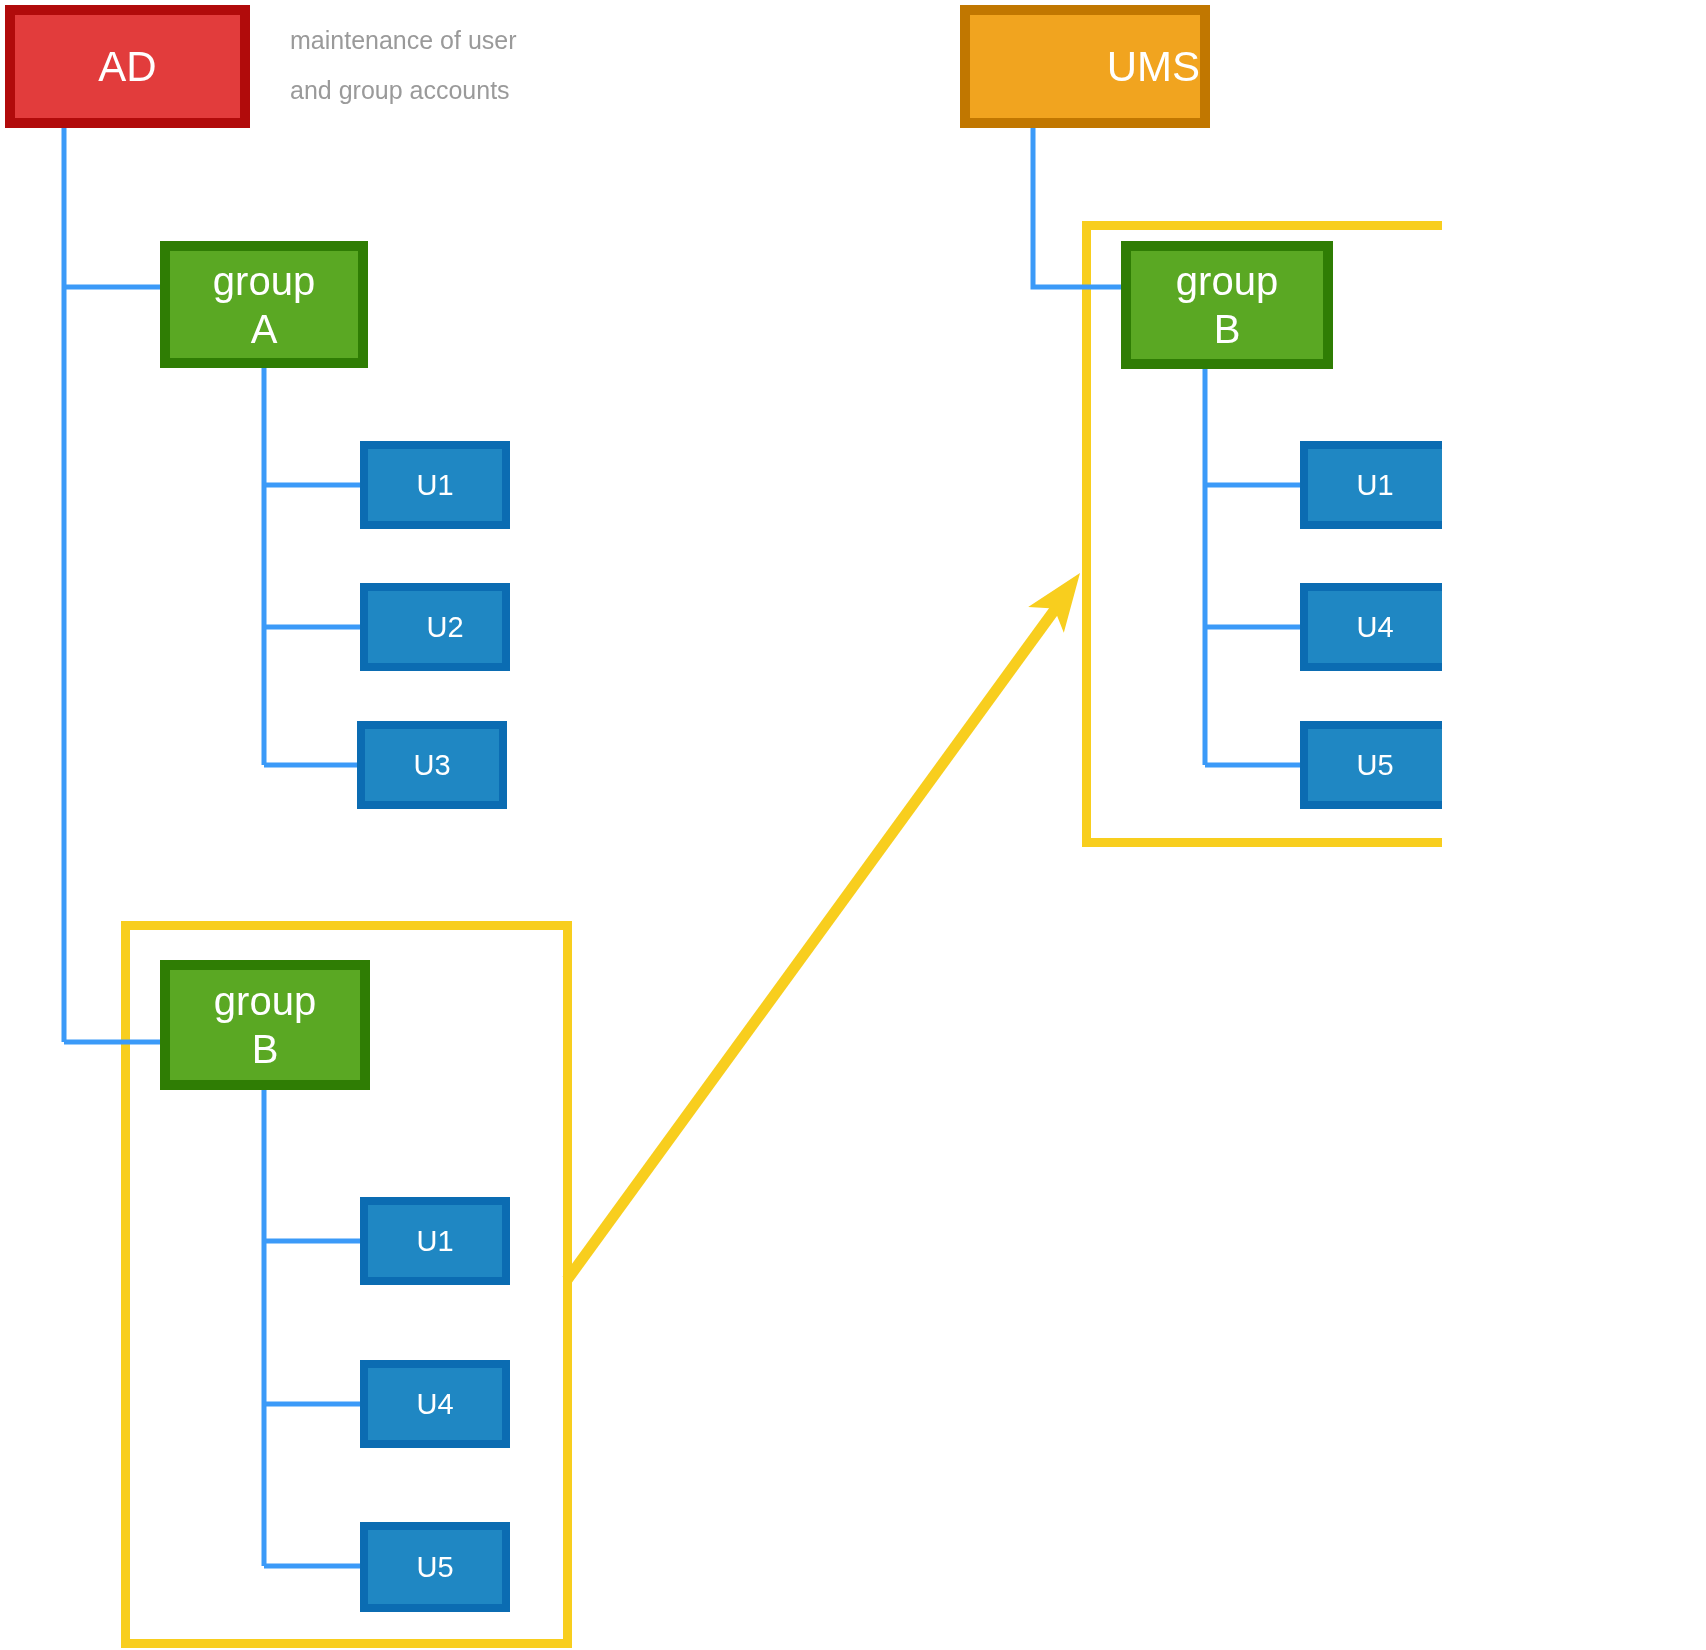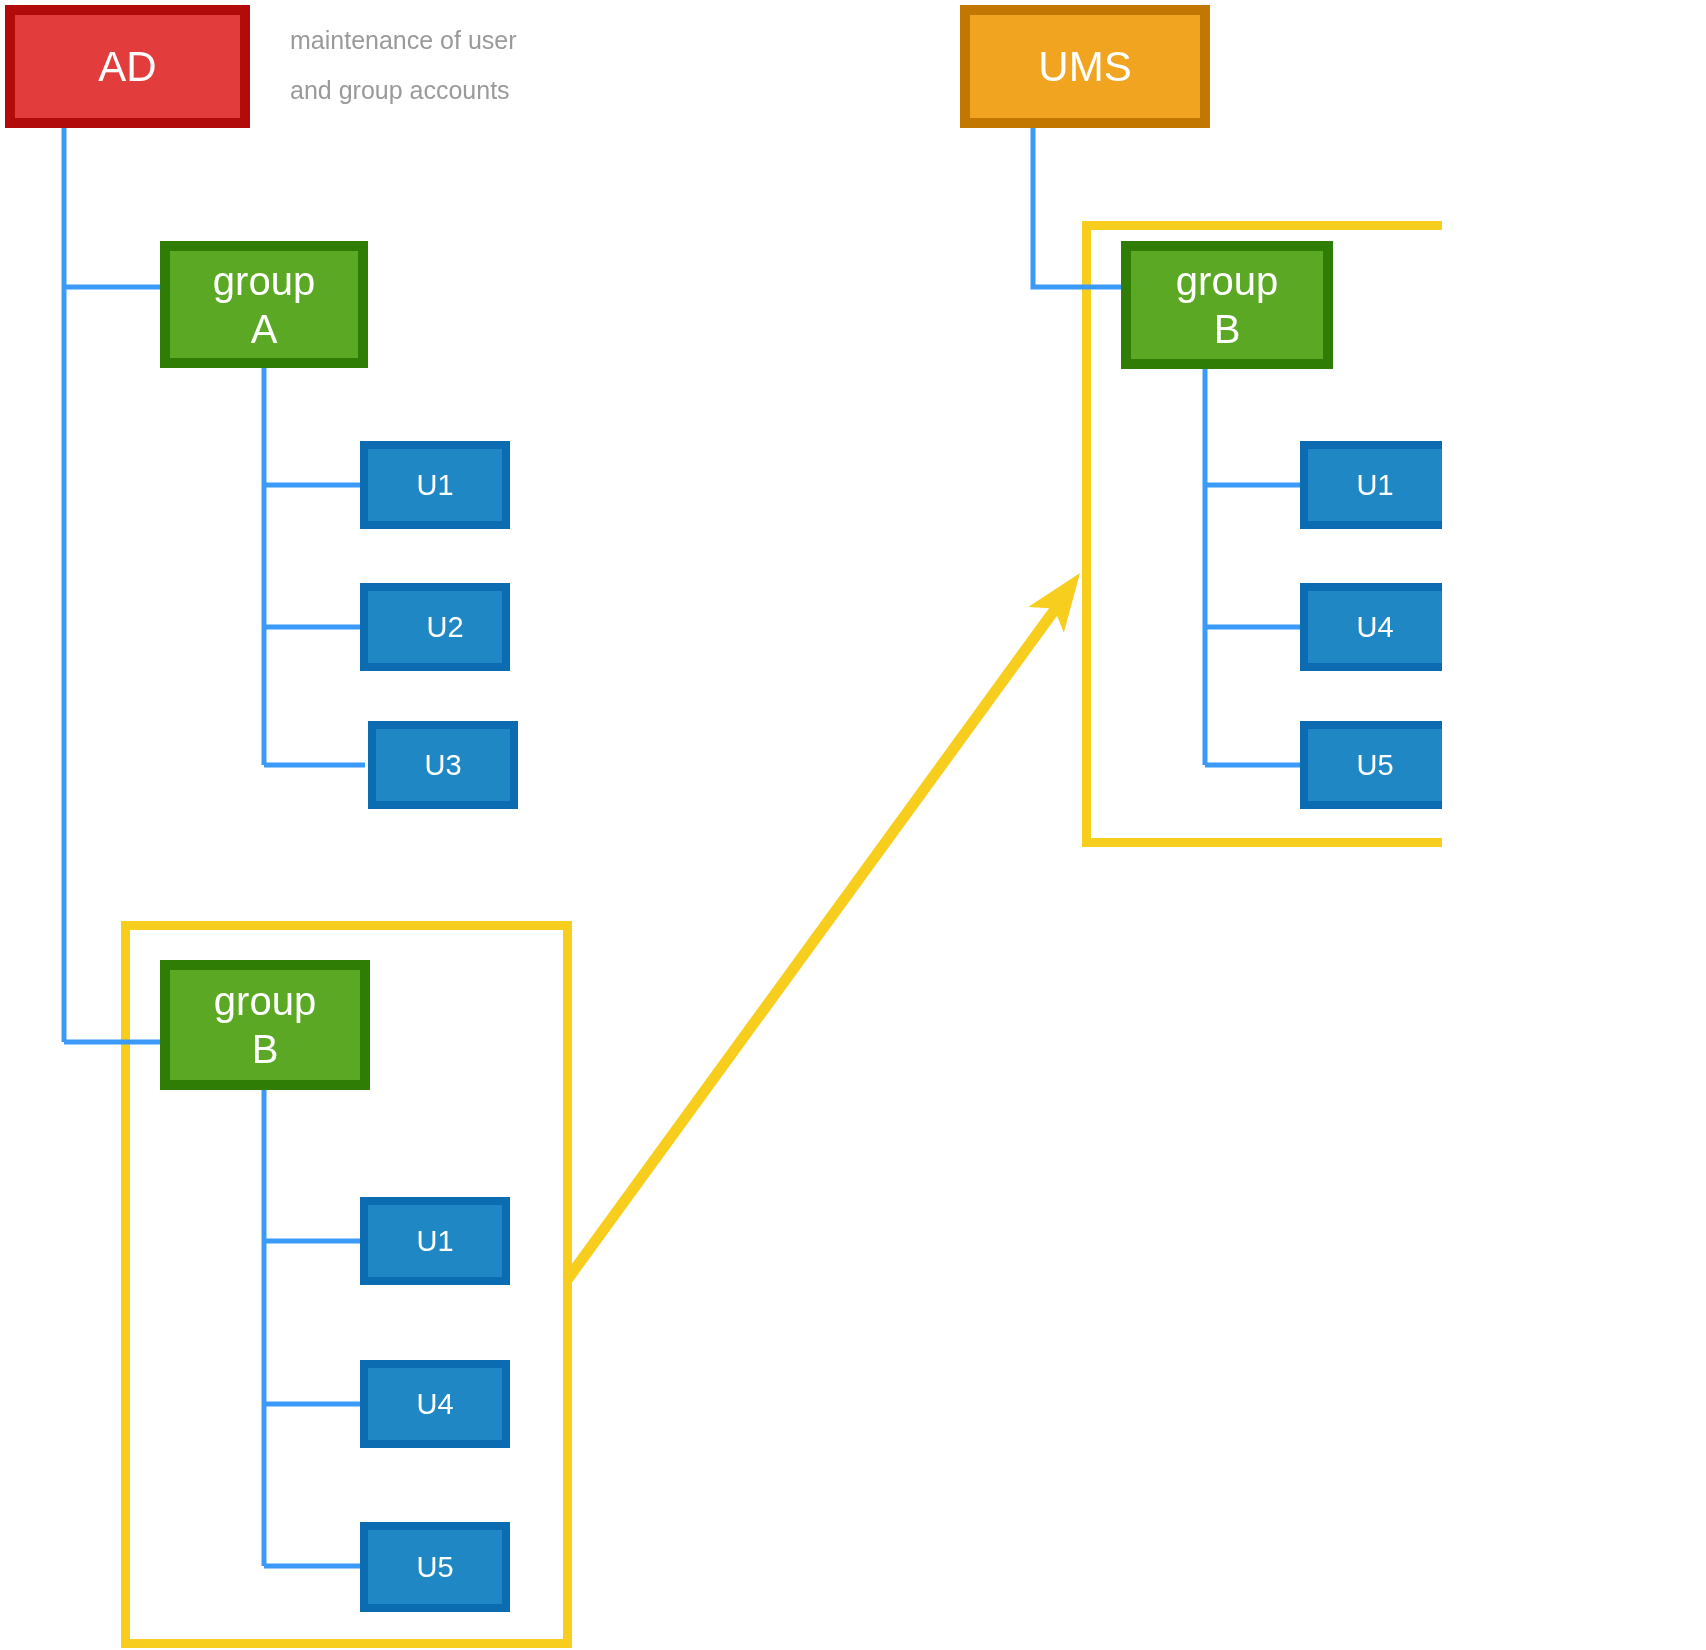--- a/index.html
+++ b/index.html
@@ -19,21 +19,21 @@
     position:absolute;border:9px solid var(--yellow);background:transparent;z-index:1;
     box-sizing:border-box;
   }
   .wires{position:absolute;left:0;top:0;z-index:2;}
   .node{
     position:absolute;z-index:3;box-sizing:border-box;
     display:flex;flex-direction:column;align-items:center;justify-content:center;
     color:#ffffff;text-align:center;font-size:42px;line-height:48px;
   }
   .node.red{background:var(--red-fill);border:10px solid var(--red-border);}
-  .node.orange{background:var(--orange-fill);border:10px solid var(--orange-border);}
+  .node.orange{background:var(--orange-fill);border:10px solid var(--orange-border);align-items:flex-end;}
   .node.green{background:var(--green-fill);border:10px solid var(--green-border);font-size:40px;text-align:center;}
   .node.ublue{background:var(--ublue-fill);border:8px solid var(--ublue-border);font-size:29px;}
   .caption{
     position:absolute;z-index:3;color:var(--caption-gray);
     font-size:25px;line-height:50px;white-space:nowrap;
   }
 </style>
 </head>
 <body>
 
@@ -90,21 +90,21 @@
   <div class="node green" style="left:160px;top:241px;width:208px;height:127px;">
     <span>group</span>
     <span>A</span>
   </div>
   <div class="node ublue" style="left:360px;top:441px;width:150px;height:88px;">
     <span>U1</span>
   </div>
   <div class="node ublue" style="left:360px;top:583px;width:150px;height:88px;padding-left:20px;">
     <span>U2</span>
   </div>
-  <div class="node ublue" style="left:368px;top:721px;width:150px;height:88px;">
+  <div class="node ublue" style="left:357px;top:721px;width:150px;height:88px;">
     <span>U3</span>
   </div>
 
   <div class="node green" style="left:160px;top:960px;width:210px;height:130px;">
     <span>group</span>
     <span>B</span>
   </div>
   <div class="node ublue" style="left:360px;top:1197px;width:150px;height:88px;">
     <span>U1</span>
   </div>

